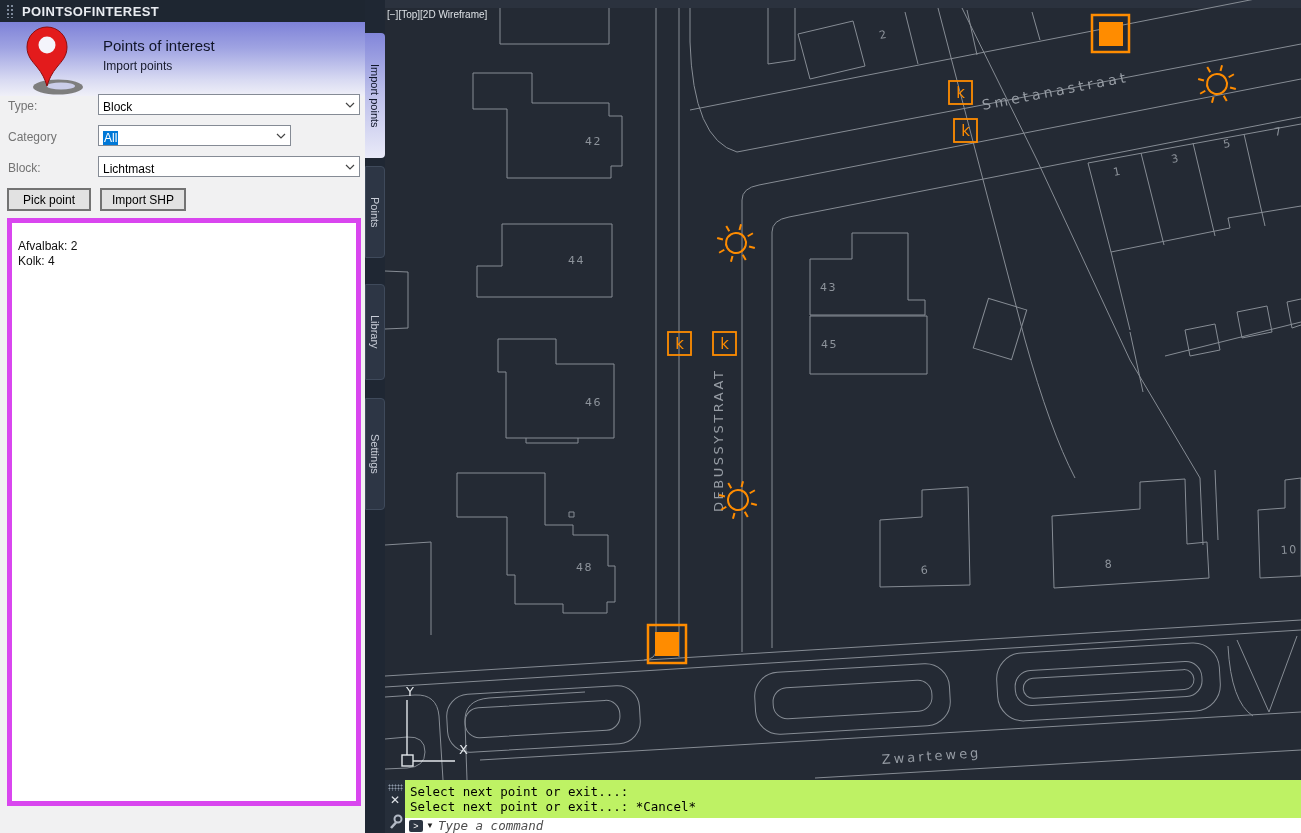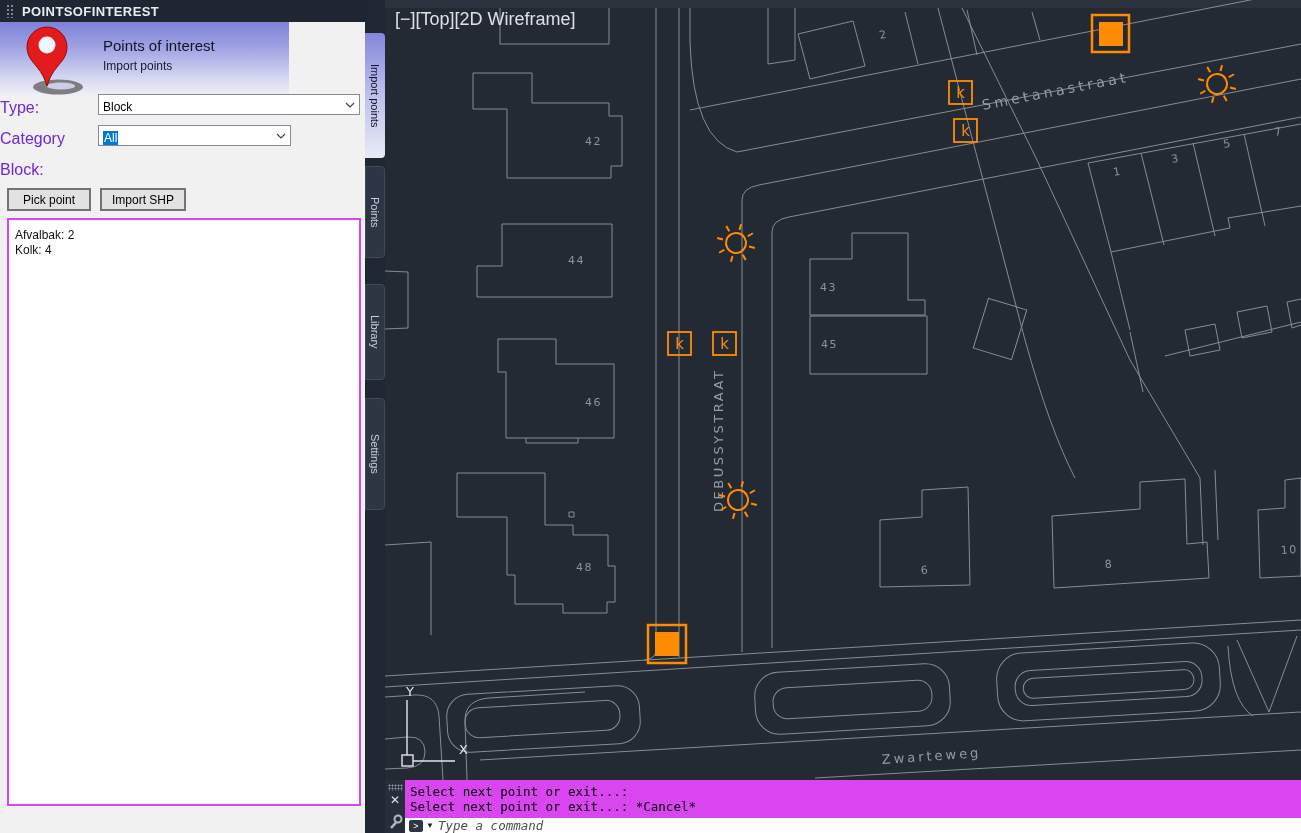--- a/index.html
+++ b/index.html
@@ -7,72 +7,72 @@
        font-family:"Liberation Sans",sans-serif;background:#242a34}
 
   
   #panel{position:absolute;left:0;top:0;width:365px;height:833px;background:#f1f1f2}
   #titlebar{position:absolute;left:0;top:0;width:365px;height:22px;background:#1e2631;
             color:#e8ebf0;font-size:13px;font-weight:700;letter-spacing:.4px;
             display:flex;align-items:center;padding-left:22px;box-sizing:border-box}
   .grip-v{position:absolute;left:6px;top:4px;width:9px;height:14px;
           background-image:radial-gradient(circle,#7f8a9b 1px,transparent 1.2px);
           background-size:4px 4px}
-  #header{position:absolute;left:0;top:22px;width:289px;height:74px;
+  #header{position:absolute;left:0;top:22px;width:365px;height:74px;
           background:linear-gradient(180deg,#7e82d8 0%,#9fa3e2 35%,#d8daf2 78%,#f0f0f8 100%)}
   #pin{position:absolute;left:16px;top:2px}
   .hdr-title{position:absolute;left:103px;top:15px;font-size:15px;color:#101427}
   .hdr-sub{position:absolute;left:103px;top:37px;font-size:12px;color:#161a2c}
 
-  .flabel{position:absolute;left:0;font-size:16px;color:#6d28d9}
+  .flabel{position:absolute;left:8px;font-size:12px;color:#737373}
   .combo{position:absolute;height:21px;background:#fff;border:1px solid #858b95;
          box-sizing:border-box;font-size:12px;color:#000;display:flex;align-items:center;
          padding:5px 18px 0 4px;cursor:default}
   .combo .chev{position:absolute;right:4px;top:7px}
   .sel-hl{background:#0078d7;color:#fff;padding:0 1px}
 
   .btn{position:absolute;top:188px;height:23px;background:#e2e2e2;border:2px solid #737373;
        box-sizing:border-box;font-size:12px;color:#000;display:flex;align-items:center;
        justify-content:center;cursor:default}
   #listbox{position:absolute;left:7px;top:218px;width:354px;height:588px;background:#fff;
-           border:2px solid #d946ef;box-sizing:border-box;padding:8px 6px;font-size:12px;
+           border:5px solid #d946ef;box-sizing:border-box;padding:16px 6px;font-size:12px;
            color:#101010;line-height:15px}
 
   
   #tabstrip{position:absolute;left:365px;top:0;width:20px;height:833px;background:#1f2733}
   .vtab{position:absolute;left:0;width:20px;writing-mode:vertical-rl;
         display:flex;align-items:center;justify-content:center;font-size:11px;
         border-radius:0 4px 4px 0;box-sizing:border-box;cursor:default}
   .vtab.inactive{background:#2d3645;border:1px solid #3f4a5b;color:#c9ced8}
   .vtab.active{background:linear-gradient(180deg,#8286da 0%,#b9bce9 45%,#e9eaf8 100%);
                color:#10162a}
 
   
   #viewport{position:absolute;left:385px;top:0;width:916px;height:780px;background:#242a34}
   #topstrip{position:absolute;left:0;top:0;width:916px;height:8px;background:#2b323e}
-  #vplabel{position:absolute;left:10px;top:9px;font-size:18px;color:#dde1e6;z-index:5}
+  #vplabel{position:absolute;left:2px;top:9px;font-size:10px;color:#dde1e6;z-index:5}
   #vplabel span{cursor:default}
   #map{position:absolute;left:0;top:0}
   .ln{fill:none;stroke:#868c94;stroke-width:1}
   .maptext{fill:#8d939b;font-family:"DejaVu Sans",sans-serif}
   .street{fill:#969ca4;font-family:"DejaVu Sans",sans-serif}
   .org-stroke{fill:none;stroke:#ff8c00}
   .ucs{stroke:#e2e6ea;stroke-width:1.4;fill:none}
   .ucstext{fill:#e2e6ea;font-size:13px;font-family:"DejaVu Sans",sans-serif}
 
   
   #command{position:absolute;left:385px;top:780px;width:916px;height:53px;background:#fff}
   #cmdstrip{position:absolute;left:0;top:0;width:20px;height:53px;background:#262e3a}
   .grip-h{position:absolute;left:3px;top:4px;width:15px;height:7px;
           background-image:radial-gradient(circle,#8e99a9 .9px,transparent 1.1px);
           background-size:3px 3px}
   #cmd-close{position:absolute;left:0;top:13px;width:20px;height:15px;color:#dfe3e8;
              font-size:12px;line-height:15px;text-align:center;cursor:default}
   #cmd-wrench{position:absolute;left:3px;top:34px}
-  #cmdhist{position:absolute;left:20px;top:0;width:896px;height:38px;background:#d946ef;
+  #cmdhist{position:absolute;left:20px;top:0;width:896px;height:38px;background:#bef264;
            box-sizing:border-box;padding:4px 0 0 5px;
            font-family:"DejaVu Sans Mono",monospace;font-size:12.5px;color:#000;line-height:15px}
   #cmdrow{position:absolute;left:20px;top:38px;width:896px;height:15px;background:#fff;
           display:flex;align-items:center}
   #prompt-btn{width:14px;height:12px;background:#2c3542;border-radius:2px;color:#fff;
               font-size:9px;line-height:12px;text-align:center;margin-left:4px;cursor:default}
   #prompt-caret{font-size:8px;color:#222;margin:0 4px 0 3px;cursor:default}
   #cmdinput{flex:1;border:none;outline:none;font-family:"DejaVu Sans Mono",monospace;
             font-size:12.5px;font-style:italic;color:#333;height:15px;padding:0;background:transparent}
   #cmdinput::placeholder{color:#4d4d4d;font-style:italic;opacity:1}
@@ -107,20 +107,26 @@
 
   <div class="flabel" style="top:130px">Category</div>
   <div class="combo" style="left:98px;top:125px;width:193px">
     <span class="sel-hl">All</span>
     <svg class="chev" width="10" height="6">
       <path d="M1,1 L5,5 L9,1" stroke="#444" fill="none" stroke-width="1.2"></path>
     </svg>
   </div>
 
   <div class="flabel" style="top:161px">Block:</div>
+  <div class="combo" style="left:98px;top:156px;width:262px">
+    <span>Lichtmast</span>
+    <svg class="chev" width="10" height="6">
+      <path d="M1,1 L5,5 L9,1" stroke="#444" fill="none" stroke-width="1.2"></path>
+    </svg>
+  </div>
 
   <div class="btn" style="left:7px;width:84px">Pick point</div>
   <div class="btn" style="left:100px;width:86px">Import SHP</div>
 
   <div id="listbox">
     <div>Afvalbak: 2</div>
     <div>Kolk: 4</div>
   </div>
 </div>
 

